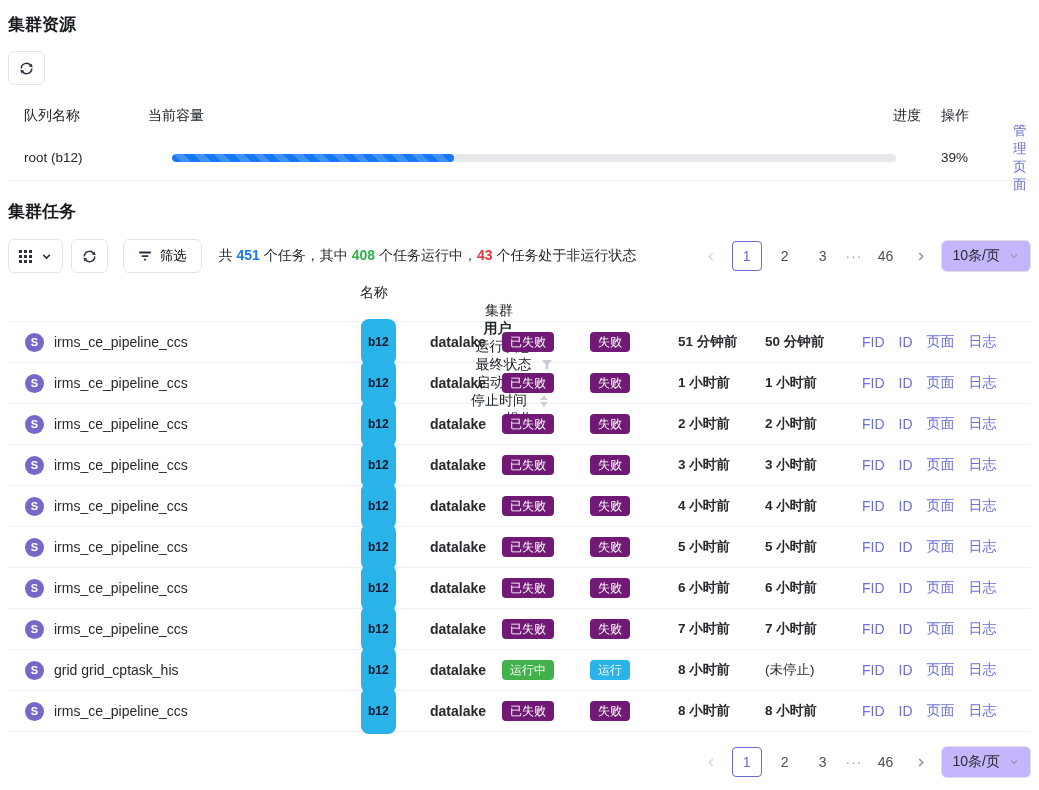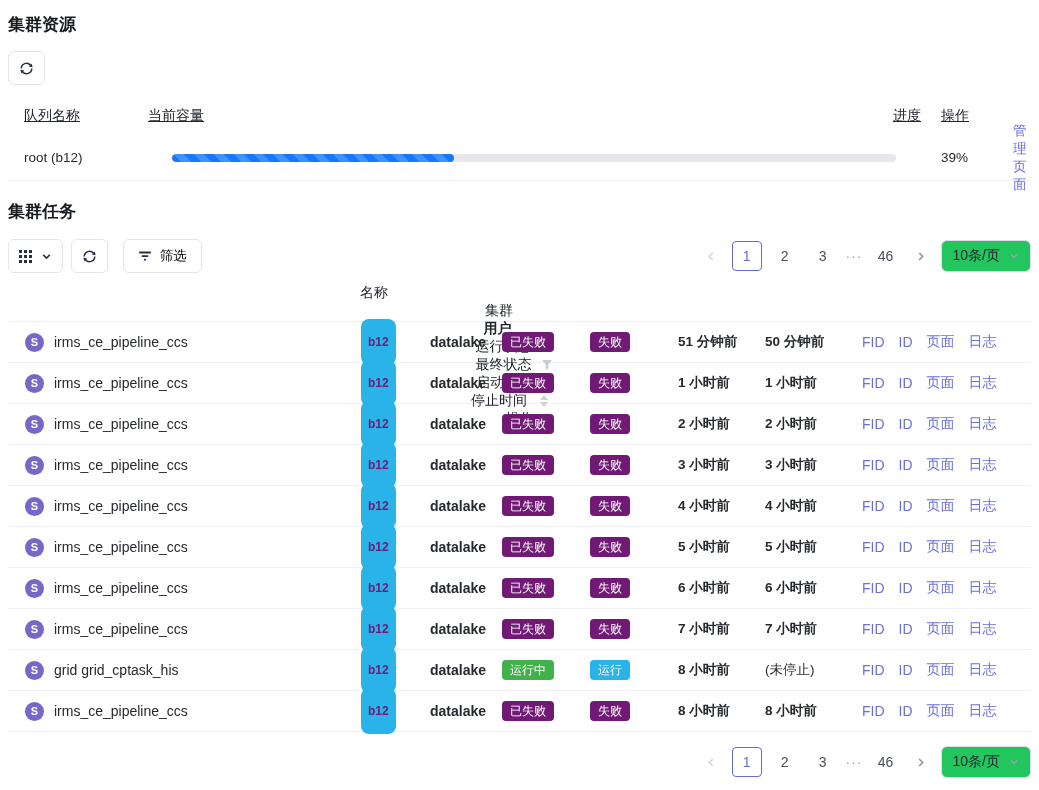--- a/index.html
+++ b/index.html
@@ -11,21 +11,21 @@
   .sec-title { font-size: 17px; font-weight: 700; color: #181b20; line-height: 22px; margin: 0; }
 
   .icon-btn {
     display: inline-flex; align-items: center; justify-content: center;
     height: 34px; min-width: 37px; padding: 0 10px;
     border: 1px solid #e3e5ea; border-radius: 6px; background: #fff; cursor: pointer;
   }
   .res-refresh { margin-top: 15px; }
 
   
-  .res-header { display: flex; align-items: center; height: 38px; margin-top: 12px; font-weight: 500; color: #20242b; text-decoration: underline; }
+  .res-header { display: flex; align-items: center; height: 38px; margin-top: 12px; font-weight: 500; color: #20242b; }
   .res-row    { display: flex; align-items: center; height: 46px; border-bottom: 1px solid #edeff2; font-size: 13.5px; gap: 24px; }
   .rc-queue    { width: 140px; padding-left: 16px; }
   .rc-capacity { width: 724px; }
   .rc-progress { width: 69px; padding-left: 21px; }
   .rc-action   { flex: 1; }
   .bar-track { height: 8px; border-radius: 4px; background: #e6e8ec; overflow: hidden; }
   .bar-fill  { height: 100%; border-radius: 4px;
                background: repeating-linear-gradient(45deg,#1677ff 0 7px,#3f93ff 7px 14px); }
   .plink { color: #6a6fd9; text-decoration: none; cursor: pointer; }
 
@@ -41,21 +41,21 @@
   .num-green { color: #2fb24c; }
   .num-red   { color: #e5383b; }
 
   
   .pagination { display: flex; align-items: center; gap: 8px; margin-left: auto; }
   .pg-btn { width: 24px; height: 30px; display: inline-flex; align-items: center; justify-content: center; cursor: pointer; }
   .pg-num { min-width: 30px; height: 30px; display: inline-flex; align-items: center; justify-content: center;
             border-radius: 4px; color: #4b5057; cursor: pointer; }
   .pg-num.active { border: 1px solid #666dd1; color: #666dd1; }
   .pg-ellipsis { color: #9aa0a8; letter-spacing: 1px; cursor: pointer; }
-  .page-size { height: 32px; border: 1px solid #dcdfe5; border-radius: 6px; background: #22c55e;
+  .page-size { height: 32px; border: 1px solid #dcdfe5; border-radius: 6px; background: #c4b5fd;
                display: inline-flex; align-items: center; gap: 9px; padding: 0 11px; cursor: pointer; }
   .bottom-pg { display: flex; justify-content: flex-end; margin-top: 14px; }
 
   
   .thead { display: flex; align-items: center; height: 38px; margin-top: 11px;
            border-bottom: 1px solid #edeff2; font-weight: 500; color: #20242b; flex-direction: column; }
   .trow  { display: flex; align-items: center; height: 41px; border-bottom: 1px solid #f0f1f4; }
   .hcell, .cell { display: flex; align-items: center; }
   .tc-name    { width: 353px; padding-left: 17px; gap: 10px; }
   .tc-cluster { width: 69px; }
@@ -65,21 +65,21 @@
   .tc-start   { width: 87px; }
   .tc-stop    { width: 97px; }
   .tc-action  { flex: 1; gap: 14px; }
   .hic { margin-left: 9px; display: inline-flex; }
   .sorter { margin-left: 13px; display: inline-flex; flex-direction: column; align-items: center; cursor: pointer; }
   .tri-up   { width:0; height:0; border-left:4px solid transparent; border-right:4px solid transparent; border-bottom:5px solid #cdd2d9; margin-bottom:2px; }
   .tri-down { width:0; height:0; border-left:4px solid transparent; border-right:4px solid transparent; border-top:5px solid #cdd2d9; }
 
   .avatar { width: 19px; height: 19px; border-radius: 50%; background: #7568c8; color: #fff;
             font-size: 11px; font-weight: 700; display: inline-flex; align-items: center; justify-content: center; flex: none; }
-  .tag { background: #29b3e8; color: #701a75; font-size: 12px; font-weight: 700; border-radius: 8px; padding: 17px 7px; line-height: 1; }
+  .tag { background: #29b3e8; color: #0f172a; font-size: 12px; font-weight: 700; border-radius: 8px; padding: 17px 7px; line-height: 1; }
   .badge { color: #fff; font-size: 12px; border-radius: 4px; padding: 4px 8px; line-height: 1; }
   .badge[data-variant="fail"]    { background: #701a75; text-align: right; }
   .badge[data-variant="running"] { background: #43b14b; }
   .badge[data-variant="run"]     { background: #29b3e8; }
   .time { font-weight: 700; font-size: 13.5px; }
   .time[data-bold="false"] { font-weight: 400; }
 </style>
 </head>
 <body>
 
@@ -159,20 +159,23 @@
     <span style="display:inline-flex">
       <svg width="14" height="14" viewBox="0 0 14 14" fill="#2b3040">
         <rect x="1" y="2.6" width="12" height="1.8" rx="0.9"></rect>
         <rect x="3.5" y="6.2" width="7" height="1.8" rx="0.9"></rect>
         <rect x="5.8" y="9.8" width="2.4" height="1.8" rx="0.9"></rect>
       </svg>
     </span>
     <span>筛选</span>
   </button>
 
+  <div class="summary">
+    <span>共 </span><span class="num num-blue">451</span><span> 个任务，其中 </span><span class="num num-green">408</span><span> 个任务运行中，</span><span class="num num-red">43</span><span> 个任务处于非运行状态</span>
+  </div>
 
   <div class="pagination">
     <span class="pg-btn">
       <svg width="11" height="11" viewBox="0 0 10 10">
           <polyline points="6.2,1.8 3,5 6.2,8.2" fill="none" stroke="#d3d7dd" stroke-width="1.4"></polyline>
         </svg>
     </span>
     <span class="pg-num active">1</span>
     <span class="pg-num">2</span>
     <span class="pg-num">3</span>

